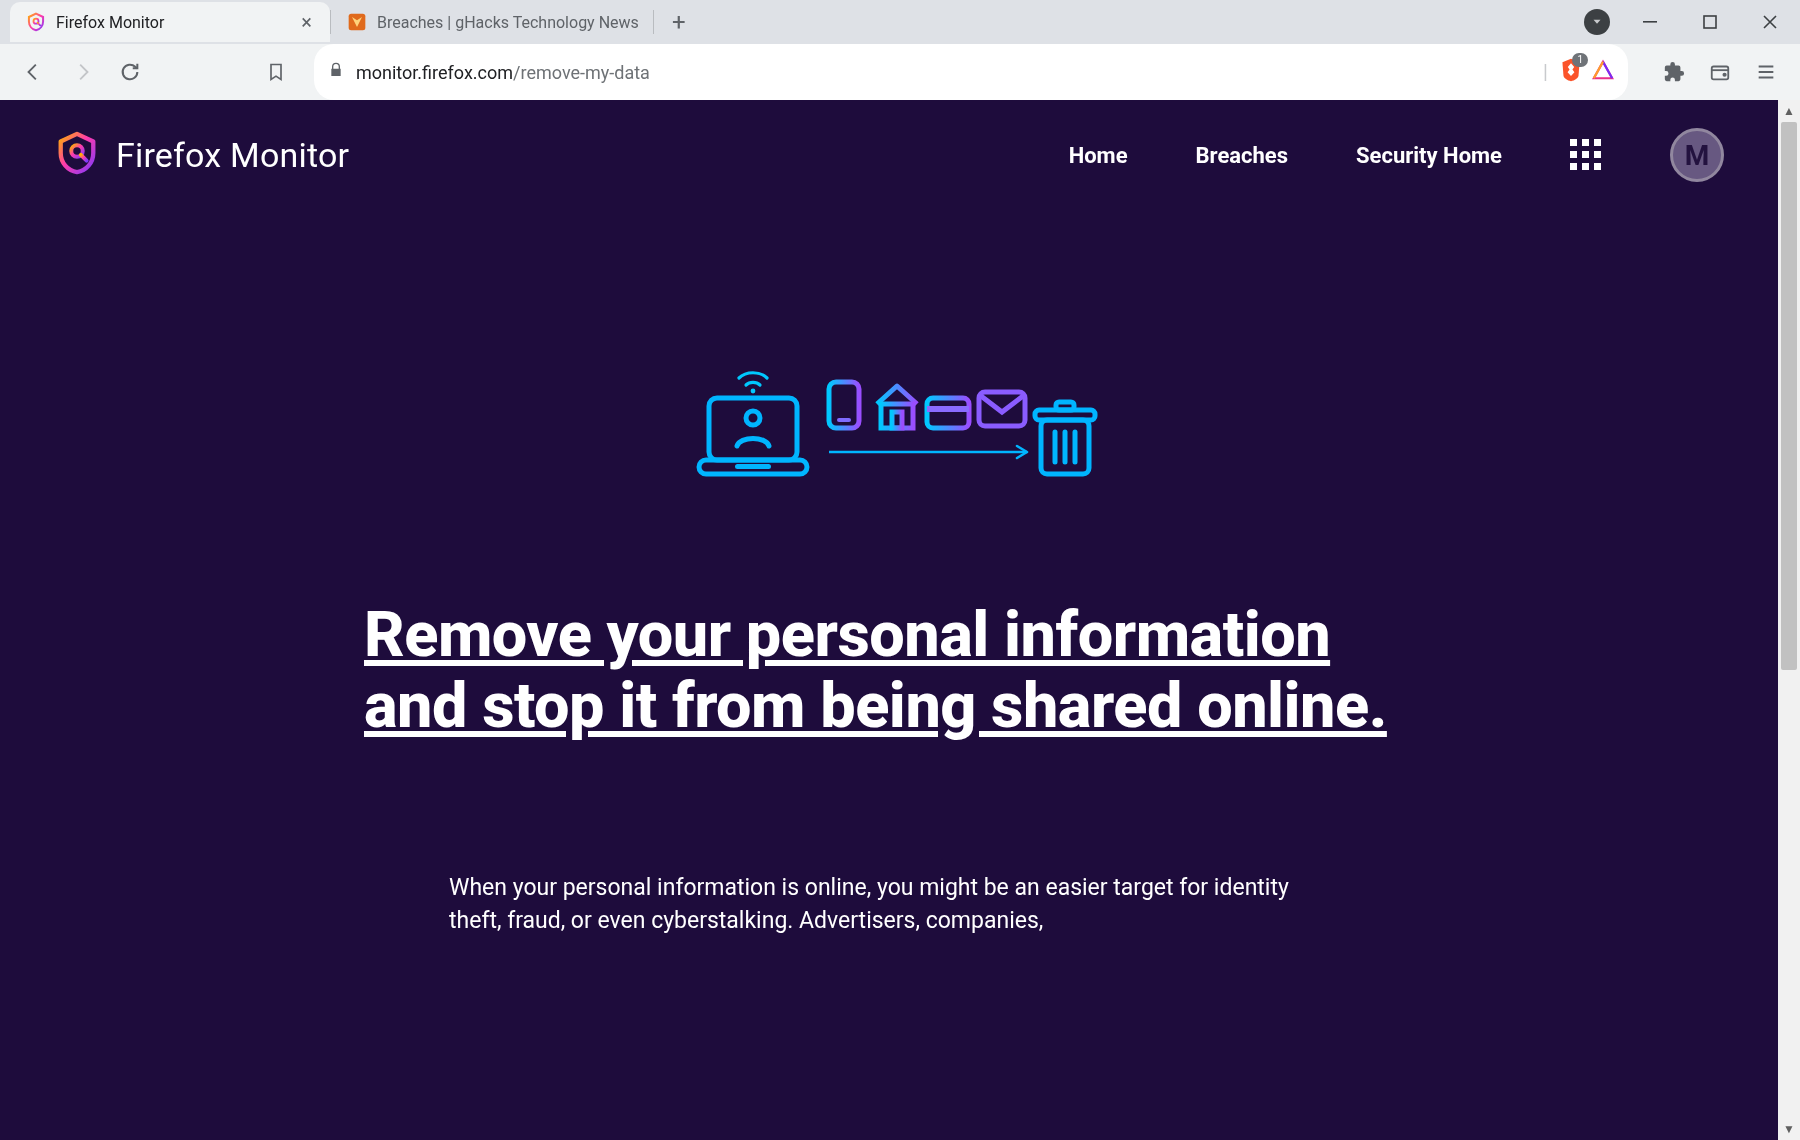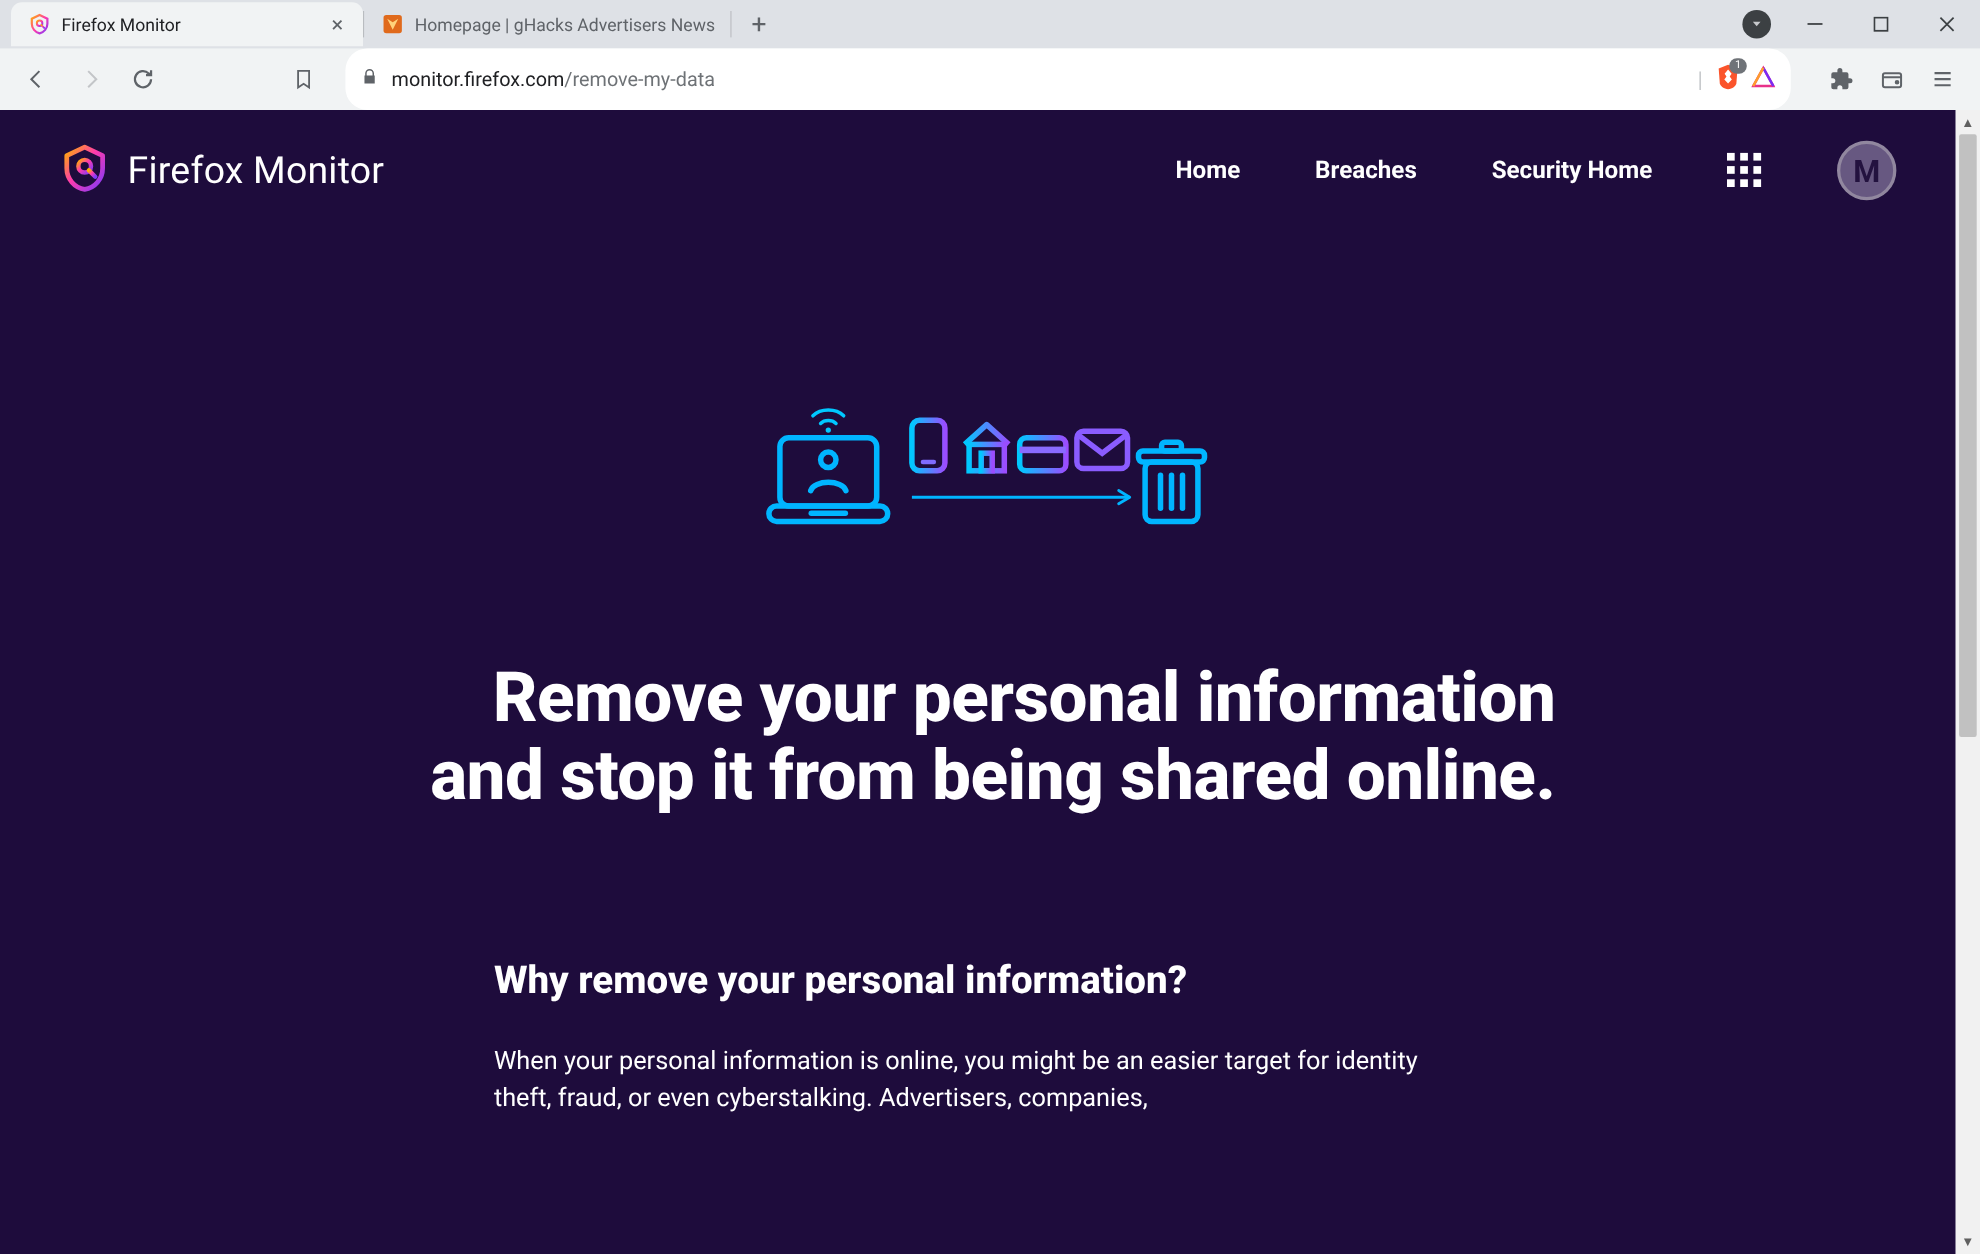--- a/index.html
+++ b/index.html
@@ -48,21 +48,21 @@
 .fxm-logo { display: flex; align-items: center; gap: 16px; }
 .fxm-logo-text { font-size: 34px; letter-spacing: .2px; }
 .fxm-logo-text .bold { font-weight: 400; text-align: right; }
 .fxm-logo-text .light { font-weight: 400; }
 .fxm-nav { display: flex; align-items: center; gap: 68px; }
 .fxm-nav a { color: #fff; text-decoration: none; font-size: 22px; font-weight: 700; cursor: pointer; }
 .apps-grid { width: 32px; height: 32px; display: grid; grid-template-columns: repeat(3, 7px); grid-template-rows: repeat(3, 7px); gap: 5px; cursor: pointer; }
 .apps-grid span { background: #fff; width:7px; height:7px; }
 .avatar { width: 54px; height: 54px; border-radius: 50%; background: #675881; border: 3px solid #91879f; display: flex; align-items: center; justify-content: center; font-size: 28px; font-weight: 700; color: #23123f; cursor: pointer; }
 
-.hero { text-align: right; padding: 150px 40px 40px; }
+.hero { text-align: left; padding: 150px 40px 40px; text-decoration: underline; }
 .hero-illus { display: flex; justify-content: center; margin-bottom: 110px; }
 .hero h1 { font-size: 63px; line-height: 1.12; font-weight: 800; max-width: 1050px; margin: 0 auto; letter-spacing: -0.5px; }
 
 .section { max-width: 920px; margin: 90px auto 0; text-align: left; padding: 0 20px; }
 .section h2 { font-size: 35px; font-weight: 800; margin-bottom: 36px; }
 .section p { font-size: 23px; line-height: 1.45; color: #ffffff; }
 
 </style>
 </head>
 <body>
@@ -88,21 +88,21 @@
       <span class="tab-close">×</span>
     </div>
     <div class="tab-sep"></div>
     <div class="tab">
       <span class="tab-favicon">
         <svg viewBox="0 0 24 24" width="20" height="20">
             <rect x="2" y="2" width="20" height="20" rx="3" fill="#e06a1c"></rect>
             <path d="M6 6l6 12 6-12-6 4z" fill="#ffd27a"></path>
           </svg>
       </span>
-      <span class="tab-title">Homepage | gHacks Advertisers News</span>
+      <span class="tab-title">Breaches | gHacks Technology News</span>
     </div>
     <div class="tab-sep"></div>
     <div class="new-tab">+</div>
 
     <div class="window-controls">
       <div class="profile-badge">
         <svg viewBox="0 0 24 24" width="14" height="14">
             <path d="M12 15l-6-7h12z"></path>
           </svg>
       </div>
@@ -277,21 +277,20 @@
             <rect x="377" y="42" width="18" height="8" rx="3" fill="none" stroke="#00b5ff" stroke-width="5"></rect>
             <line x1="376" y1="72" x2="376" y2="102" stroke="#00b5ff" stroke-width="5" stroke-linecap="round"></line>
             <line x1="386" y1="72" x2="386" y2="102" stroke="#00b5ff" stroke-width="5" stroke-linecap="round"></line>
             <line x1="396" y1="72" x2="396" y2="102" stroke="#00b5ff" stroke-width="5" stroke-linecap="round"></line>
           </svg>
         </div>
         <h1>Remove your personal information and stop it from being shared online.</h1>
       </div>
 
       <div class="section">
-        <h2>Why remove your personal information?</h2>
         <p>When your personal information is online, you might be an easier target for identity theft, fraud, or even cyberstalking. Advertisers, companies,</p>
       </div>
     </div>
   </div>
 
   <div class="vscrollbar">
     <div class="arrow">▲</div>
     <div class="track">
         <div class="thumb"></div>
       </div>

